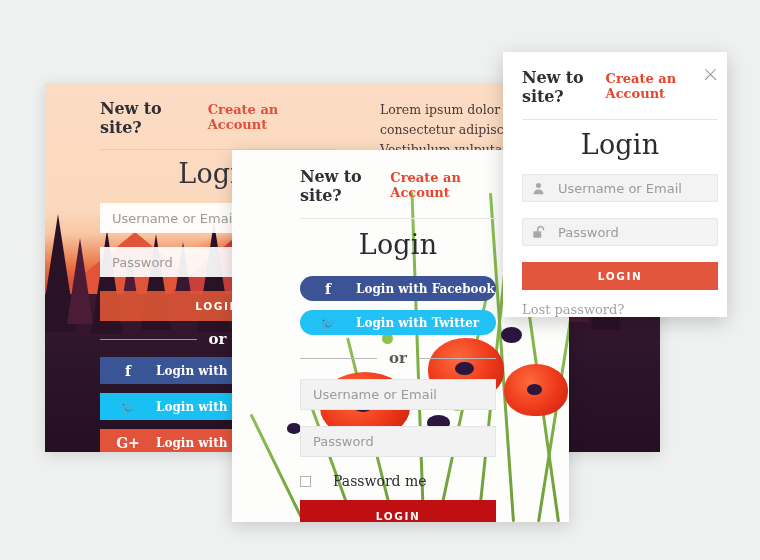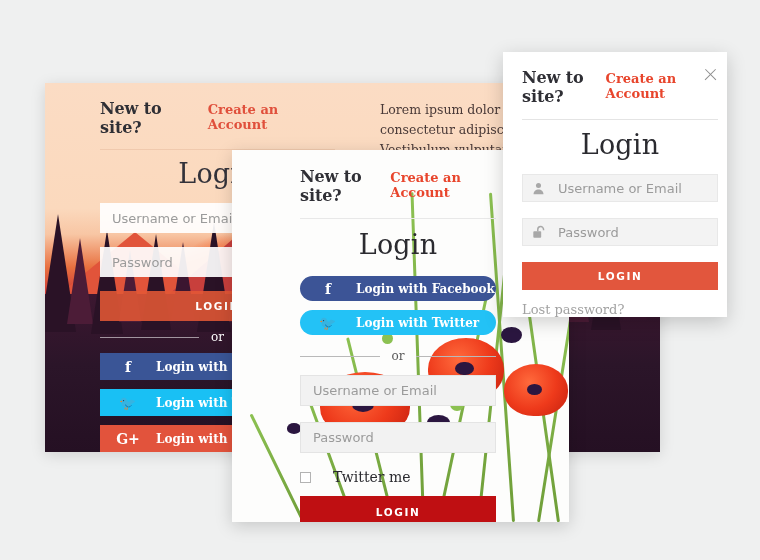--- a/index.html
+++ b/index.html
@@ -82,21 +82,21 @@
   .social {
     width: 100%; height: 27px; display: flex; align-items: center;
     color: #fff; font-family: "DejaVu Serif", serif; font-weight: bold; font-size: 12px;
   }
   .social .ic {
     width: 56px; text-align: center; font-size: 14px; flex: none;
   }
   .or-row { display: flex; align-items: center; width: 100%; }
   .or-row .ln { flex: 1; height: 1px; }
   .or-row .or {
-    font-family: "DejaVu Serif", serif; font-weight: normal; font-size: 12px; padding: 0 12px;
+    font-family: "DejaVu Serif", serif; font-weight: bold; font-size: 15px; padding: 0 12px;
   }
 
   
   .back-content { position: absolute; left: 55px; top: 16px; width: 235px; }
   .back-content .hdr-text { color: #2f2f35; }
   .back-content .hdr-link { color: #e0503c; }
   .back-content .divider-line { background: #f0c9ad; margin: 12px 0 8px; }
   .back-content .title-login { color: #33323a; margin-bottom: 14px; }
   .back-content .field { background: rgba(255,255,255,.92); margin-bottom: 14px; }
   .back-content .btn-login { background: rgba(226,88,53,.88); margin-bottom: 9px; }
@@ -328,21 +328,21 @@
 
       <div class="field">
         <span class="ph">Username or Email</span>
       </div>
       <div class="field">
         <span class="ph">Password</span>
       </div>
 
       <div class="remember-row">
         <span class="cbox"></span>
-        <span class="remember-lbl">Twitter me</span>
+        <span class="remember-lbl">Password me</span>
       </div>
 
       <div class="btn-login">LOGIN</div>
 
     </div>
   </div>
 
   <div class="panel-front">
     <div class="front-content">
       <div class="front-top">

